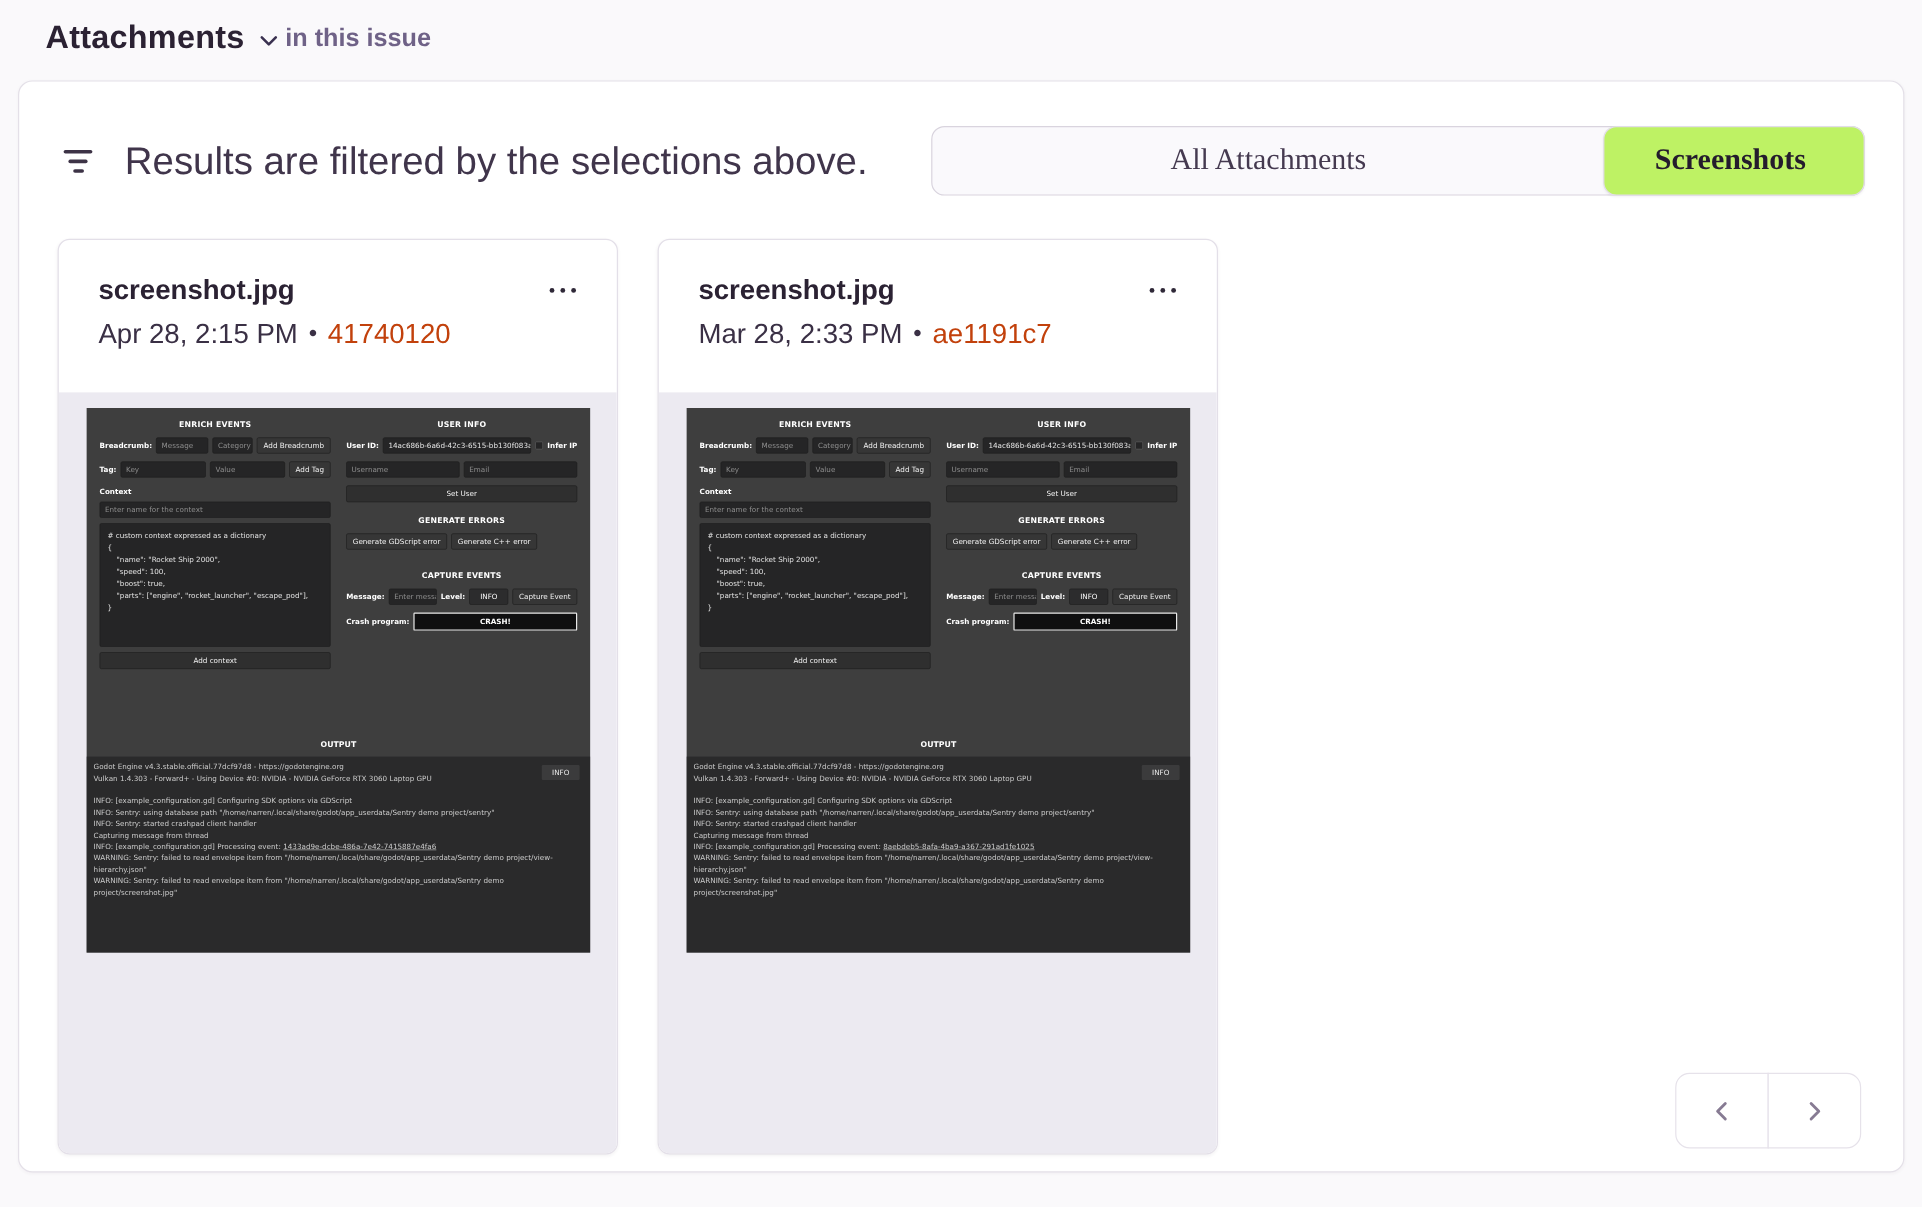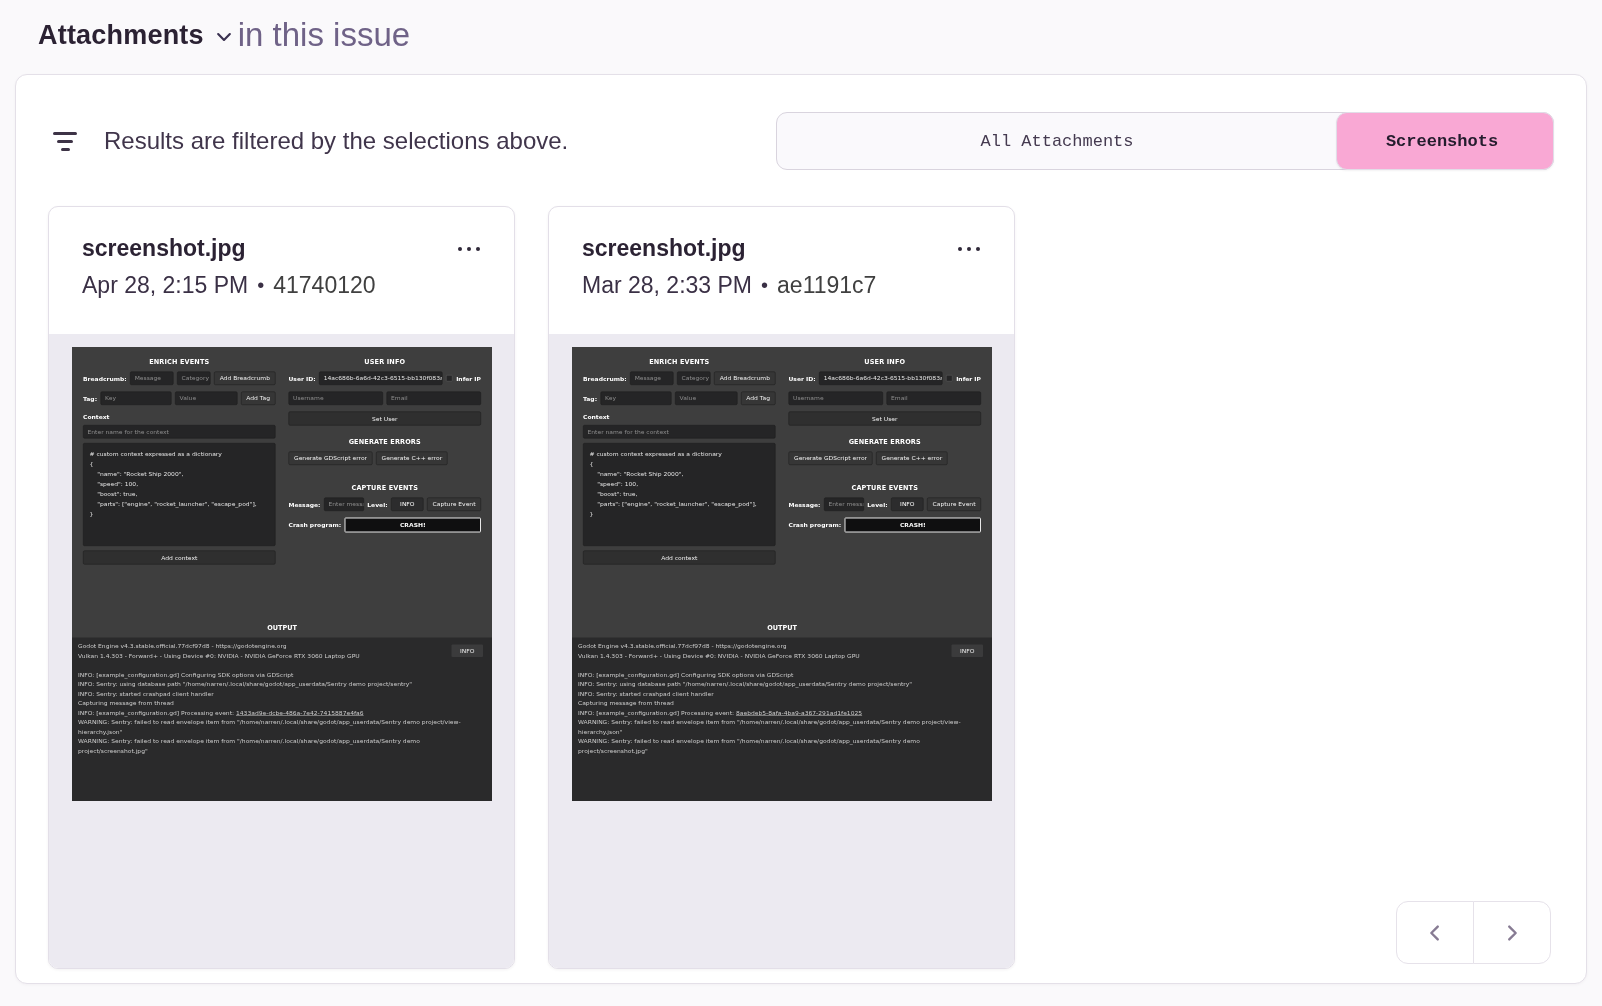--- a/index.html
+++ b/index.html
@@ -9,21 +9,21 @@
     font-family:"Liberation Sans", sans-serif;
     color:#2b2233;
     overflow:hidden;
   }
 
   
   .page-header { display:flex; align-items:center; gap:4px; padding:16px 0 0 38px; }
   .page-title-group { display:flex; align-items:center; gap:10px; cursor:pointer; }
   .page-title { font-size:27px; font-weight:800; color:#2b2233; letter-spacing:.2px; }
   .chev-down { width:20px; height:20px; margin-top:4px; }
-  .page-subtitle { font-size:33px; font-weight:400; color:#6f6287; }
+  .page-subtitle { font-size:21px; font-weight:700; color:#6f6287; }
 
   
   .panel {
     position:relative;
     margin:20px 15px 0;
     width:1572px; height:910px;
     background:#ffffff;
     border:1px solid #e4e0e8;
     border-radius:12px;
     box-shadow:0 1px 3px rgba(43,34,51,.04);
@@ -31,37 +31,37 @@
   }
 
   
   .filter-row { display:flex; align-items:center; justify-content:space-between; height:58px; }
   .filter-note { display:flex; align-items:center; gap:26px; padding-left:4px; }
   .filter-icon { display:flex; flex-direction:column; align-items:center; gap:5px; width:26px; }
   .filter-icon i { display:block; height:3px; background:#3d3346; border-radius:2px; }
   .filter-icon i:nth-child(1){ width:24px; }
   .filter-icon i:nth-child(2){ width:16px; }
   .filter-icon i:nth-child(3){ width:9px; }
-  .filter-note-text { font-size:24px; color:#40354b; }
+  .filter-note-text { font-size:32px; color:#40354b; }
 
   .segmented {
     display:flex; align-items:stretch;
     width:778px; height:58px;
     background:#faf9fc;
     border:1px solid #d9d4de;
     border-radius:11px;
   }
   .segment {
     flex:1; display:flex; align-items:center; justify-content:center;
-    font-size:17px; color:#453a50; background:transparent; border:none;
-    font-family:Liberation Mono, monospace; cursor:pointer; white-space:nowrap; padding:0 30px;
+    font-size:25px; color:#453a50; background:transparent; border:none;
+    font-family:Liberation Serif, serif; cursor:pointer; white-space:nowrap; padding:0 30px;
     border-radius:11px;
   }
   .segment.active {
-    background:#f9a8d4;
+    background:#bef264;
     border:1px solid #e2dde8;
     box-shadow:0 1px 2px rgba(43,34,51,.06);
     font-weight:700; color:#241c2d;
     margin:-1px; flex:0 0 218px;padding-left:24px;
   }
 
   
   .cards { display:flex; gap:33px; margin-top:36px; }
   .card {
     width:467px; height:763px;
@@ -69,21 +69,21 @@
     border:1px solid #e3dfe8;
     border-radius:10px;
     box-shadow:0 1px 3px rgba(43,34,51,.06);
     overflow:hidden;
     display:flex; flex-direction:column;
   }
   .card-head { position:relative; padding:28px 30px 0 33px; height:127px; }
   .card-filename { font-size:23px; font-weight:800; color:#2b2233; }
   .card-meta { display:flex; align-items:center; gap:9px; margin-top:10px; font-size:23px; color:#3a3045; }
   .card-meta .dot { color:#3a3045; font-size:20px; }
-  .card-link { color:#404040; text-decoration:none; cursor:pointer; }
+  .card-link { color:#c2410c; text-decoration:none; cursor:pointer; }
   .menu-btn {
     position:absolute; top:34px; right:28px;
     display:flex; gap:5px; align-items:center;
     background:none; border:none; cursor:pointer; padding:6px;
   }
   .menu-btn i { width:4px; height:4px; border-radius:50%; background:#2f2838; display:block; }
 
   .thumb-zone {
     flex:1;
     background:#eceaf1;

